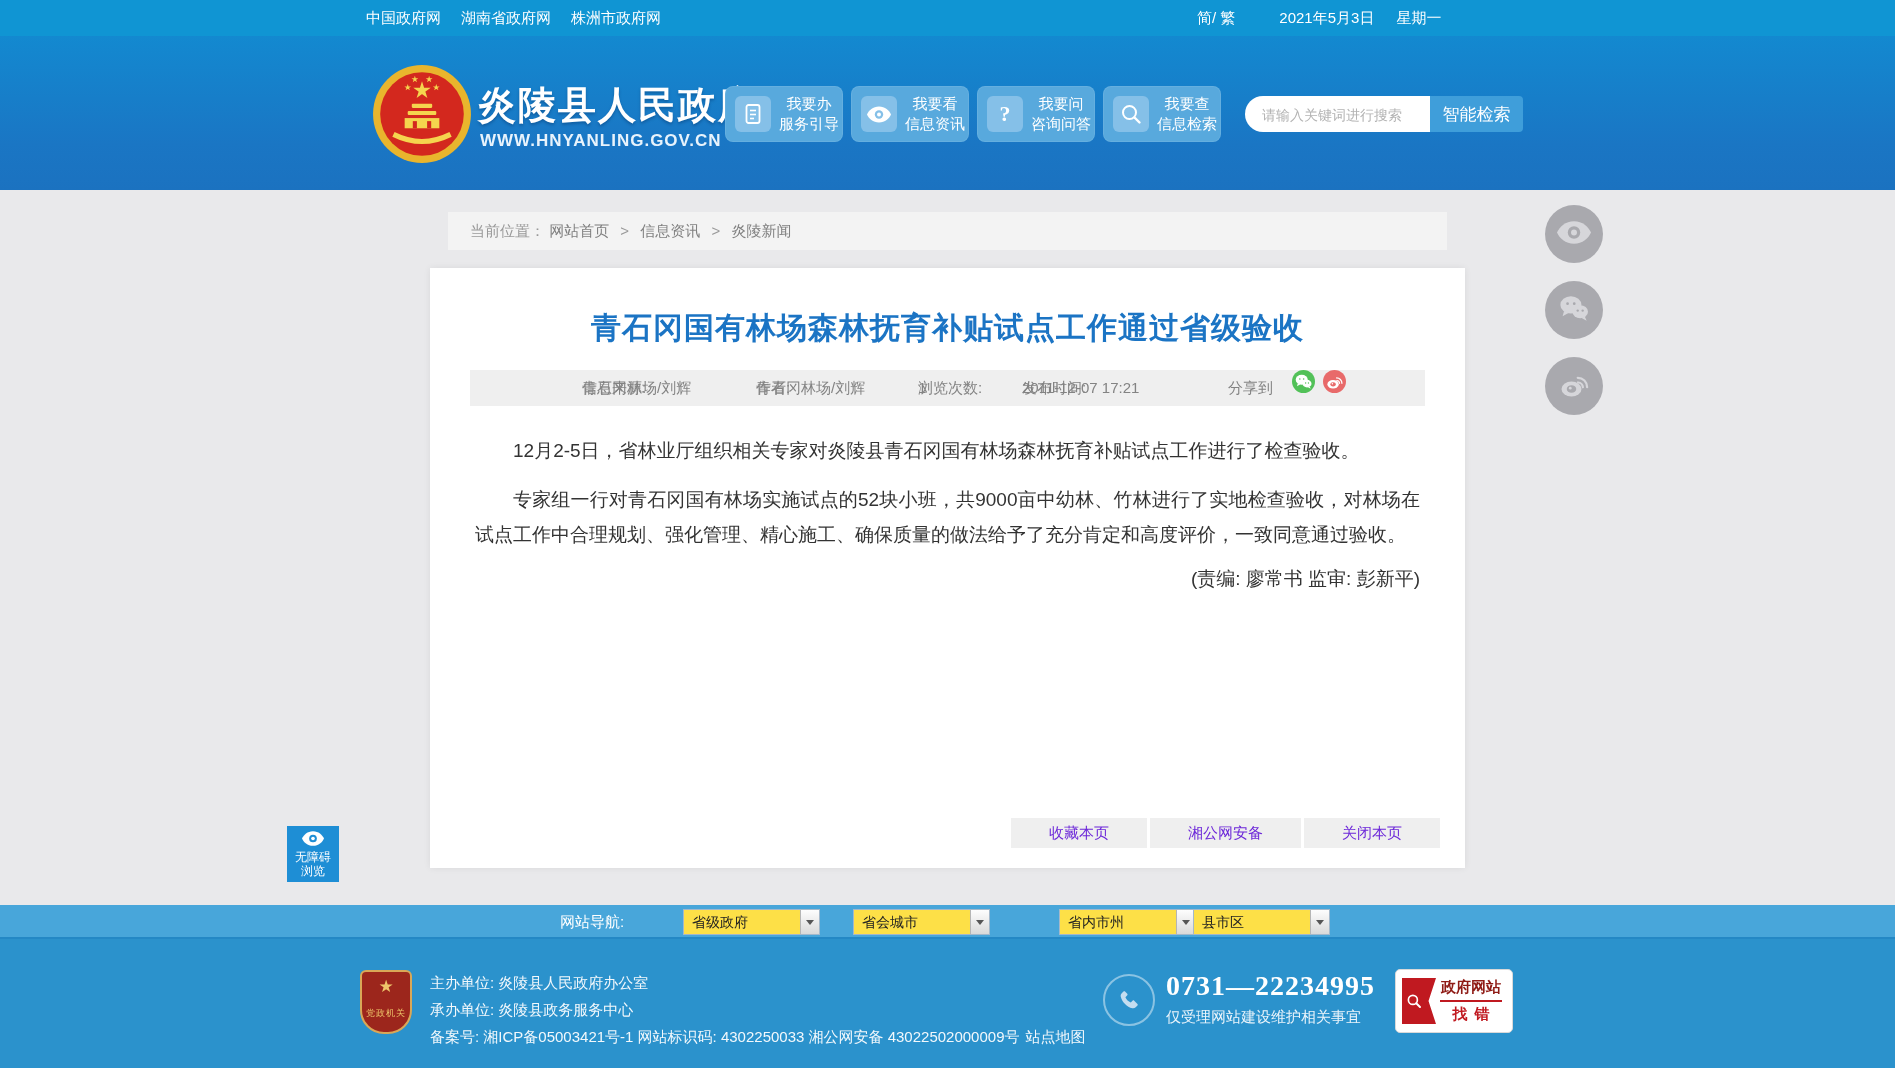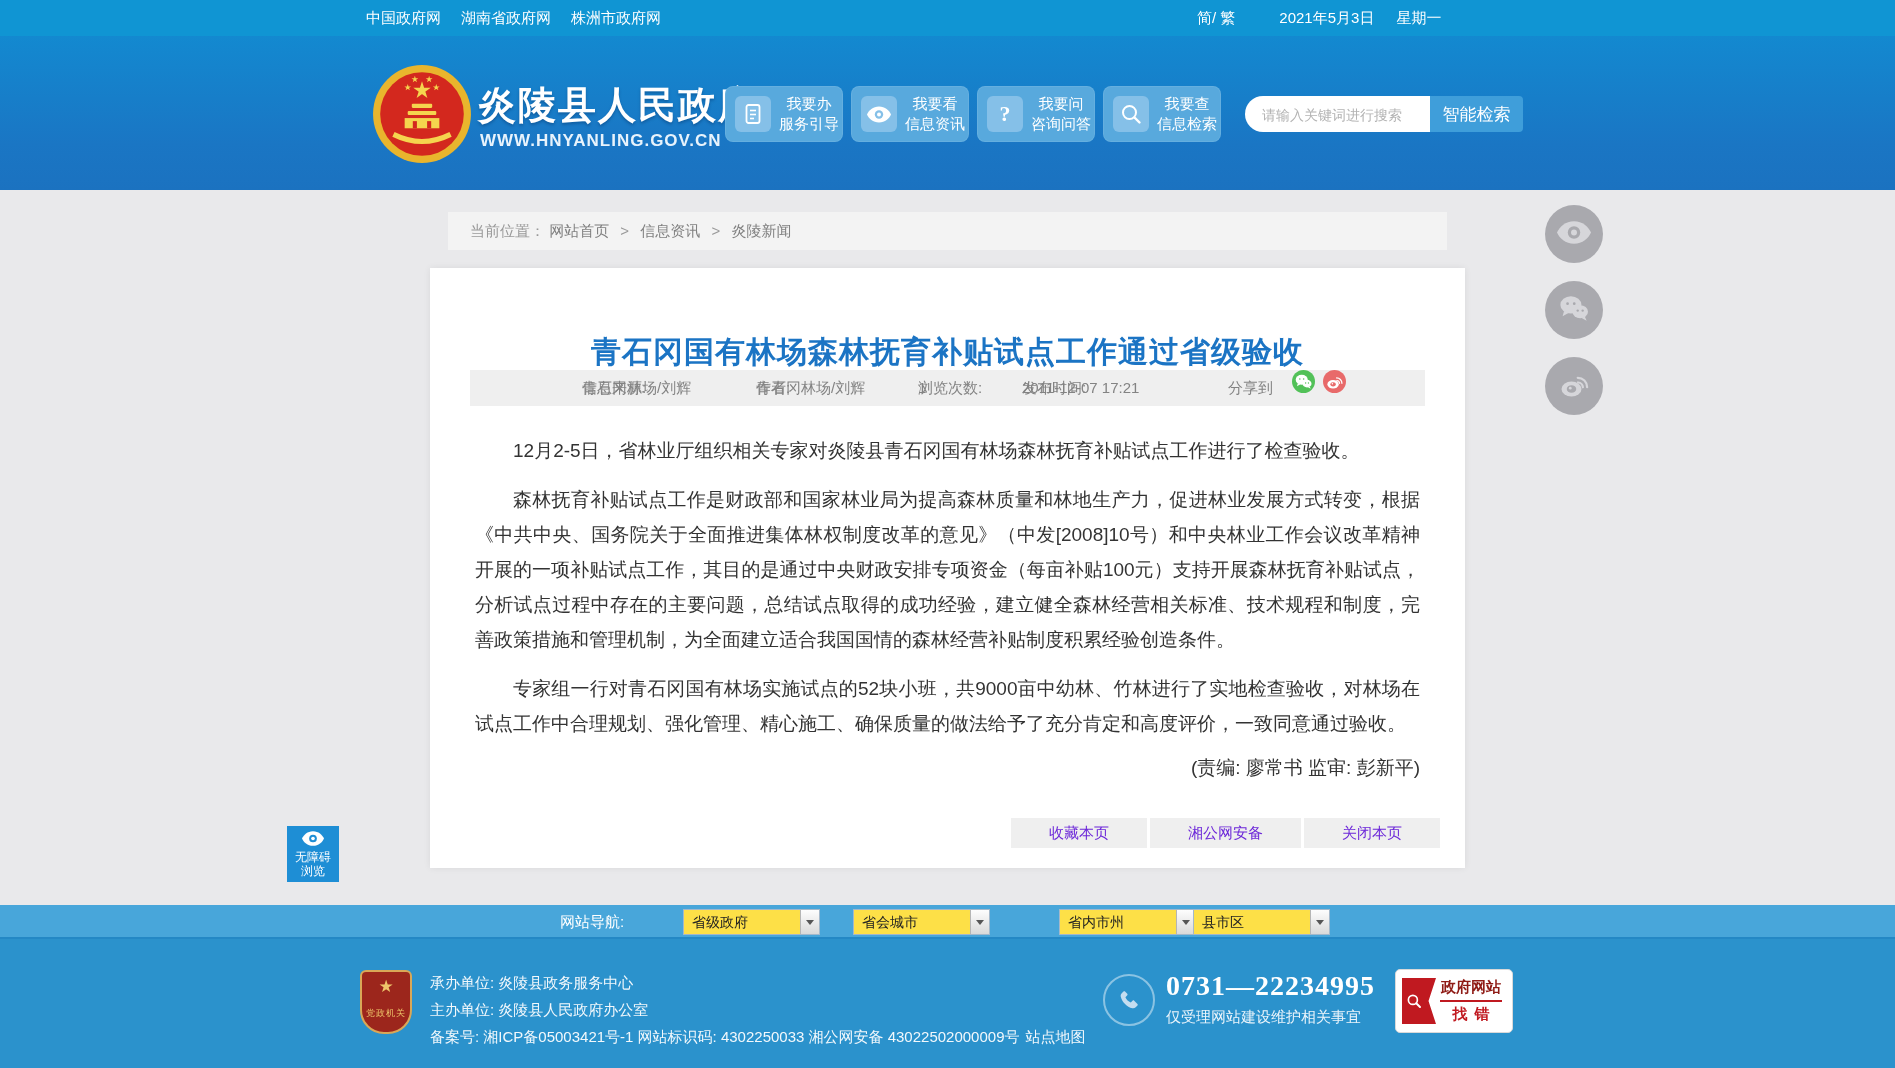--- a/index.html
+++ b/index.html
@@ -42,21 +42,21 @@
   
   .crumbbar { position:absolute; left:448px; top:212px; width:999px; height:38px; background:#f3f3f3; }
   .crumbbar .inner { padding-left:22px; font-size:15px; color:#999; line-height:38px; }
   .crumbbar a { color:#808080; text-decoration:none; cursor:pointer; }
   .crumbbar .sep { margin:0 7px; color:#999; }
   .crumbbar .cur { color:#808080; }
 
   
   .card { position:absolute; left:430px; top:268px; width:1035px; height:600px; background:#fff;
           box-shadow:0 0 7px rgba(0,0,0,.07); }
-  .arttitle { padding-top:64px; text-align:center; font-size:30px; font-weight:bold; color:#1b74c4; letter-spacing:1px; }
+  .arttitle { padding-top:40px; text-align:center; font-size:30px; font-weight:bold; color:#1b74c4; letter-spacing:1px; }
   .metabar { position:absolute; left:40px; top:102px; width:955px; height:36px; background:#efefef;
              font-size:15px; color:#838383; }
   .metabar span { position:absolute; top:0; line-height:36px; white-space:nowrap; }
   .m-src{ left:112px; } .m-auth{ left:286px; } .m-views{ left:448px; } .m-time{ left:552px; } .m-share{ left:758px; cursor:default; }
   .shareic { position:absolute; top:7px; width:23px; height:23px; border-radius:50%; cursor:pointer;
              display:flex; align-items:center; justify-content:center; }
   .share-wechat { left:822px; background:#52c158; }
   .share-weibo  { left:853px; background:#e86a6a; }
 
   .artbody { position:absolute; left:45px; right:45px; top:165px; }
@@ -241,21 +241,20 @@
             <ellipse cx="10" cy="16" rx="3.8" ry="3" fill="#e86a6a"></ellipse>
             <circle cx="9" cy="15.3" r="1.1" fill="#fff"></circle>
             <path d="M15 7 a7.5 7.5 0 0 1 7.5 7.5" stroke="#fff" stroke-width="1.8" fill="none" stroke-linecap="round"></path>
             <path d="M15.3 10.8 a4 4 0 0 1 3.8 3.8" stroke="#fff" stroke-width="1.8" fill="none" stroke-linecap="round"></path>
           </svg>
       </span>
     </div>
 
     <div class="artbody">
       <p>12月2-5日，省林业厅组织相关专家对炎陵县青石冈国有林场森林抚育补贴试点工作进行了检查验收。</p>
-      <p>森林抚育补贴试点工作是财政部和国家林业局为提高森林质量和林地生产力，促进林业发展方式转变，根据《中共中央、国务院关于全面推进集体林权制度改革的意见》（中发[2008]10号）和中央林业工作会议改革精神开展的一项补贴试点工作，其目的是通过中央财政安排专项资金（每亩补贴100元）支持开展森林抚育补贴试点，分析试点过程中存在的主要问题，总结试点取得的成功经验，建立健全森林经营相关标准、技术规程和制度，完善政策措施和管理机制，为全面建立适合我国国情的森林经营补贴制度积累经验创造条件。</p>
       <p>专家组一行对青石冈国有林场实施试点的52块小班，共9000亩中幼林、竹林进行了实地检查验收，对林场在试点工作中合理规划、强化管理、精心施工、确保质量的做法给予了充分肯定和高度评价，一致同意通过验收。</p>
       <div class="byline">(责编: 廖常书 监审: 彭新平)</div>
     </div>
 
     <div class="actions">
       <button class="abtn">收藏本页</button>
       <button class="abtn">湘公网安备</button>
       <button class="abtn">关闭本页</button>
     </div>
   </div>
@@ -334,22 +333,22 @@
         </span>
     </div>
   </div>
 
   <div class="footer">
     <div class="gbadge">
       <span class="star">★</span>
       <span class="bt">党政机关</span>
     </div>
     <div class="ftext">
+      <div>主办单位: 炎陵县人民政府办公室</div>
       <div>承办单位: 炎陵县政务服务中心</div>
-      <div>主办单位: 炎陵县人民政府办公室</div>
       <div><span>备案号: 湘ICP备05003421号-1 网站标识码: 4302250033 湘公网安备 43022502000009号</span><a class="sitemap">站点地图</a></div>
     </div>
     <div class="phonecircle">
       <svg width="26" height="26" viewBox="0 0 24 24">
           <path d="M7.4 3.2 l3 3 c.4.4.4 1 0 1.5 L8.7 9.4 c1 2.2 2.7 3.9 4.9 4.9 l1.7-1.7 c.4-.4 1-.4 1.5 0 l3 3 c.4.4.4 1.1 0 1.5 l-1.6 1.6 c-.8.8-2 1.2-3.1.9 C10.1 18.3 5.7 13.9 4.4 8.9 c-.3-1.1.1-2.3.9-3.1 l1.6-1.6 c.4-.4 1.1-.4 1.5 0 Z" fill="#c4ddf0"></path>
         </svg>
     </div>
     <div class="phonenum">0731—22234995</div>
     <div class="phonenote">仅受理网站建设维护相关事宜</div>
     <div class="errbadge">

